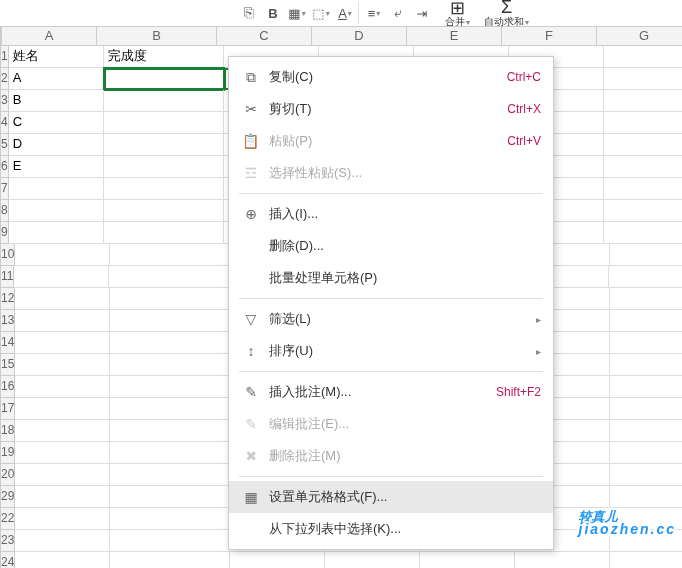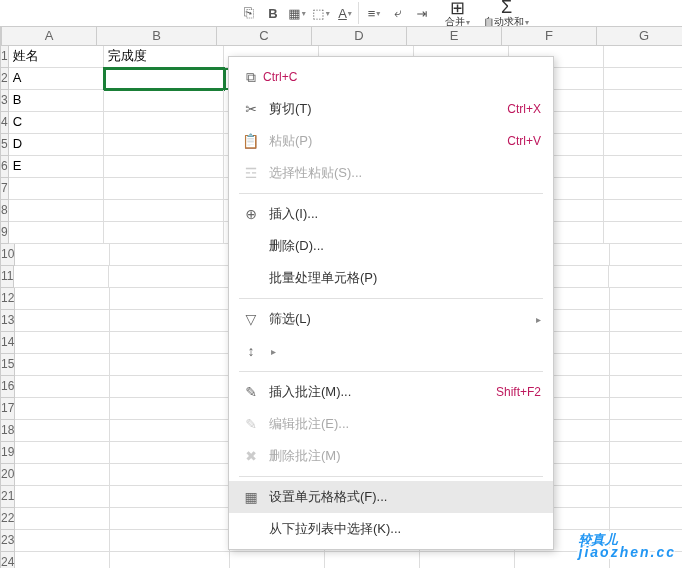--- a/index.html
+++ b/index.html
@@ -32,21 +32,21 @@
 .ctx-item { display: flex; align-items: center; height: 32px; padding: 0 12px 0 10px; color: #333; cursor: pointer; }
 .ctx-item:hover, .ctx-item.hi { background: #e8e8e8; }
 .ctx-item.disabled { color: #aaa; cursor: default; }
 .ctx-icon { width: 24px; text-align: center; font-size: 14px; color: #666; }
 .ctx-item.disabled .ctx-icon { color: #ccc; }
 .ctx-label { flex: 1; padding-left: 6px; }
 .ctx-shortcut { color: #be185d; font-size: 12px; }
 .ctx-arrow { font-size: 10px; color: #888; margin-left: 8px; }
 .ctx-sep { height: 1px; background: #e0e0e0; margin: 4px 10px; }
 
-.watermark { position: absolute; right: 6px; bottom: 10px; font-family: Arial, sans-serif; font-weight: 900; font-style: italic; font-size: 42px; color: #2196f3; text-shadow: -2px -2px 0 #fff, 2px -2px 0 #fff, -2px 2px 0 #fff, 2px 2px 0 #fff; line-height: 0.8; }
+.watermark { position: absolute; right: 6px; bottom: 33px; font-family: Arial, sans-serif; font-weight: 900; font-style: italic; font-size: 42px; color: #2196f3; text-shadow: -2px -2px 0 #fff, 2px -2px 0 #fff, -2px 2px 0 #fff, 2px 2px 0 #fff; line-height: 0.8; }
 .watermark .sub { font-size: 14px; font-weight: bold; letter-spacing: 2px; display: block; text-align: left; }
 </style>
 </head>
 <body>
 
 <div class="toolbar">
   <span class="tb-btn">⎘</span>
   <span class="tb-btn">
       <b>B</b>
     </span>
@@ -276,21 +276,21 @@
         <div class="rowhdr">20</div>
         <div class="cell"></div>
         <div class="cell wide"></div>
         <div class="cell"></div>
         <div class="cell"></div>
         <div class="cell"></div>
         <div class="cell"></div>
         <div class="cell"></div>
       </div>
       <div class="row">
-        <div class="rowhdr">21</div>
+        <div class="rowhdr">29</div>
         <div class="cell"></div>
         <div class="cell wide"></div>
         <div class="cell"></div>
         <div class="cell"></div>
         <div class="cell"></div>
         <div class="cell"></div>
         <div class="cell"></div>
       </div>
       <div class="row">
         <div class="rowhdr">22</div>
@@ -321,20 +321,21 @@
         <div class="cell"></div>
         <div class="cell"></div>
         <div class="cell"></div>
       </div>
     </div>
 </div>
 
 <div class="ctxmenu">
   <div class="ctx-item">
     <span class="ctx-icon">⧉</span>
+    <span class="ctx-label">复制(C)</span>
     <span class="ctx-shortcut">Ctrl+C</span>
   </div>
   <div class="ctx-item">
     <span class="ctx-icon">✂</span>
     <span class="ctx-label">剪切(T)</span>
     <span class="ctx-shortcut">Ctrl+X</span>
   </div>
   <div class="ctx-item disabled">
     <span class="ctx-icon">📋</span>
     <span class="ctx-label">粘贴(P)</span>
@@ -358,20 +359,21 @@
     <span class="ctx-label">批量处理单元格(P)</span>
   </div>
   <div class="ctx-sep"></div>
   <div class="ctx-item">
     <span class="ctx-icon">▽</span>
     <span class="ctx-label">筛选(L)</span>
     <span class="ctx-arrow">▸</span>
   </div>
   <div class="ctx-item">
     <span class="ctx-icon">↕</span>
+    <span class="ctx-label">排序(U)</span>
     <span class="ctx-arrow">▸</span>
   </div>
   <div class="ctx-sep"></div>
   <div class="ctx-item">
     <span class="ctx-icon">✎</span>
     <span class="ctx-label">插入批注(M)...</span>
     <span class="ctx-shortcut">Shift+F2</span>
   </div>
   <div class="ctx-item disabled">
     <span class="ctx-icon">✎</span>

